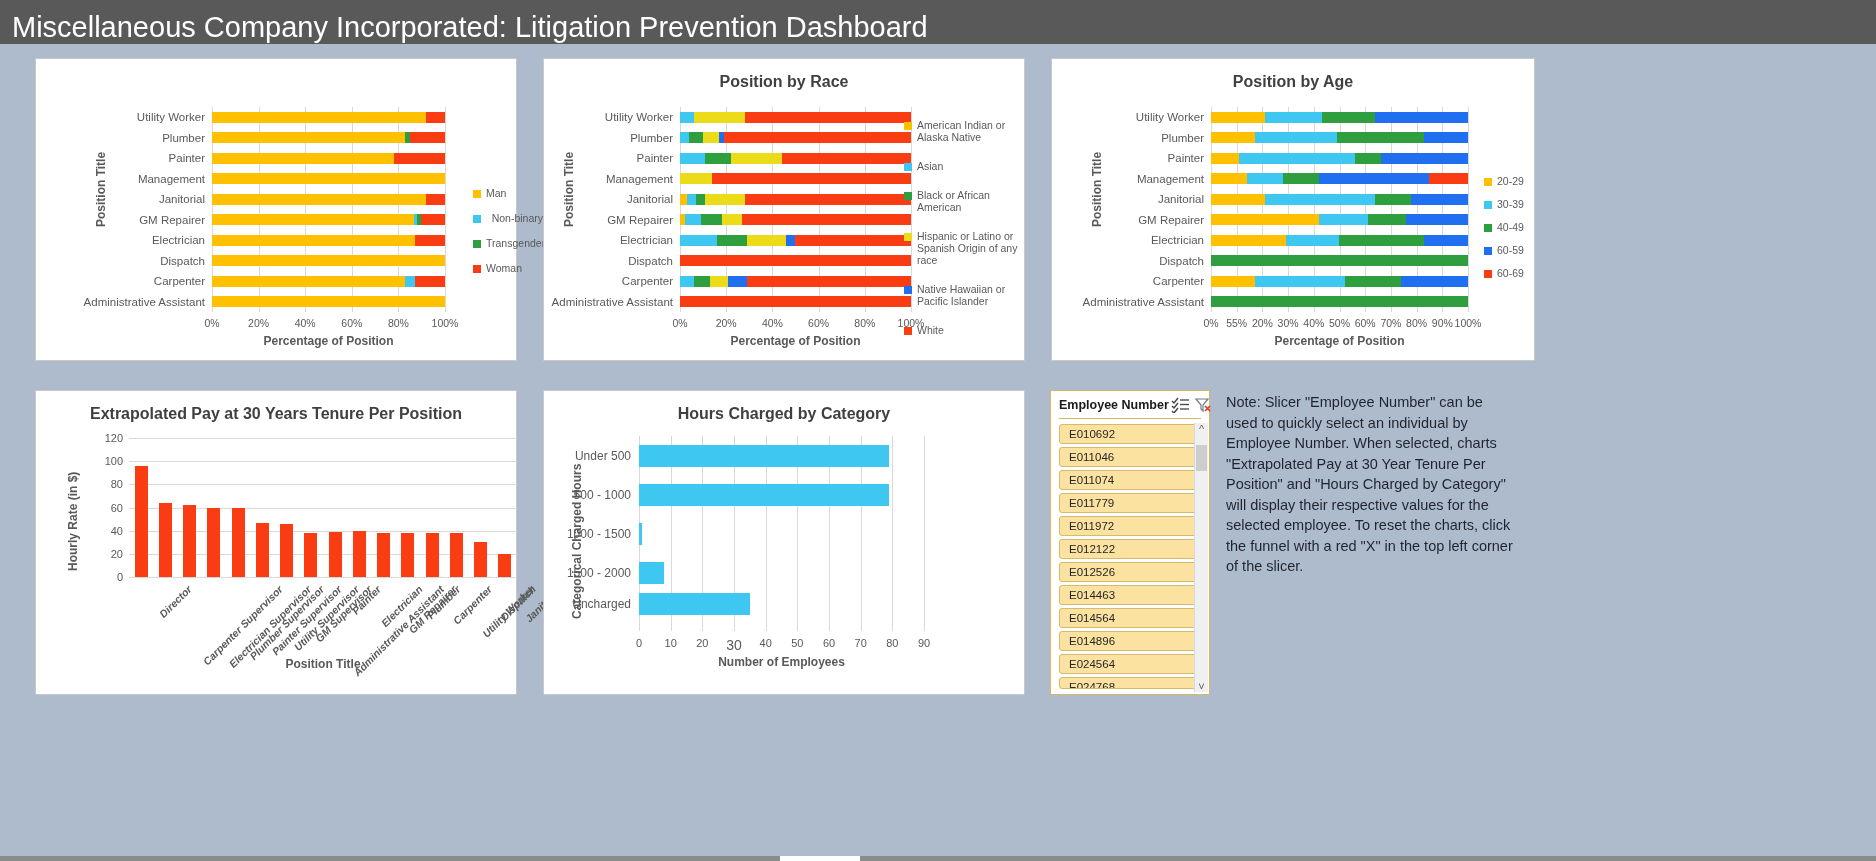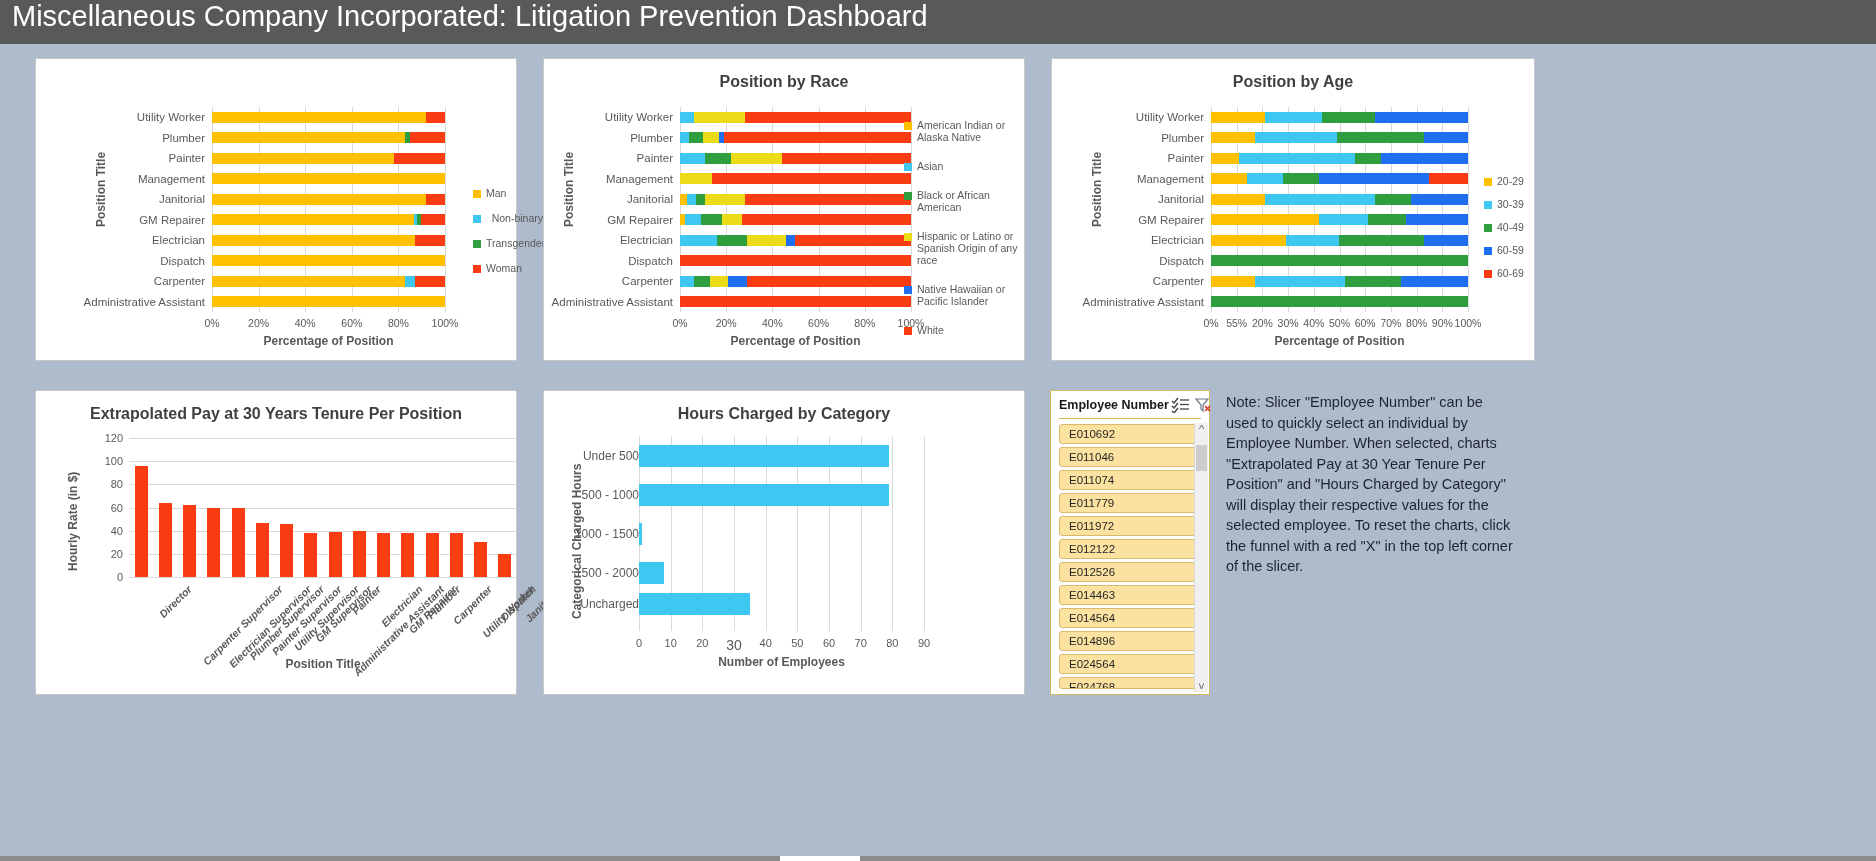--- a/index.html
+++ b/index.html
@@ -7,21 +7,21 @@
     width:1876px;height:861px;
     background:#aebbcc;
     font-family:"Liberation Sans", sans-serif;
     overflow:hidden;
     position:relative;
   }
   
   #title-bar{
     position:absolute;left:0;top:0;width:1876px;height:44px;
     background:#595959;
-    display:flex;align-items:flex-start;
+    display:flex;align-items:flex-end;
   }
   #title-bar .title-text{
     color:#ffffff;font-size:29px;font-weight:400;
     padding-left:12px;letter-spacing:0px;white-space:nowrap;
     font-family:"Liberation Sans", sans-serif;
   }
   
   .card{
     position:absolute;background:#ffffff;
     border:1px solid #c8c8c8;
@@ -56,21 +56,21 @@
   .col-ytick{position:absolute;right:100%;padding-right:6px;color:#595959;font-size:11px;transform:translateY(-50%);}
   .col-bars{position:absolute;left:0;right:0;bottom:0;top:0;display:flex;align-items:flex-end;}
   .col-slot{flex:1;display:flex;justify-content:center;align-items:flex-end;height:100%;position:relative;}
   .col-bar{width:13px;background:#fa3c12;}
   .col-catlabel{
     position:absolute;color:#595959;font-size:10.5px;font-weight:bold;font-style:italic;
     white-space:nowrap;transform:rotate(-45deg);transform-origin:right top;
   }
   
   .hb-row{position:relative;}
-  .hb-cat{position:absolute;right:100%;color:#595959;font-size:12px;white-space:nowrap;top:50%;transform:translateY(-50%);}
+  .hb-cat{position:absolute;right:100%;padding-right:8px;color:#595959;font-size:12px;white-space:nowrap;top:50%;transform:translateY(-50%);}
   .hb-bar{background:#3ec7f0;height:100%;}
   
   #slicer{
     position:absolute;background:#ffffff;
     border:1px solid #d4b95e;
     box-sizing:border-box;
   }
   #slicer-header{display:flex;align-items:center;padding:6px 8px 2px 8px;}
   #slicer-title{font-size:12.5px;font-weight:bold;color:#1a1a1a;flex:1;white-space:nowrap;}
   .slicer-icon{width:20px;height:16px;margin-left:2px;}

